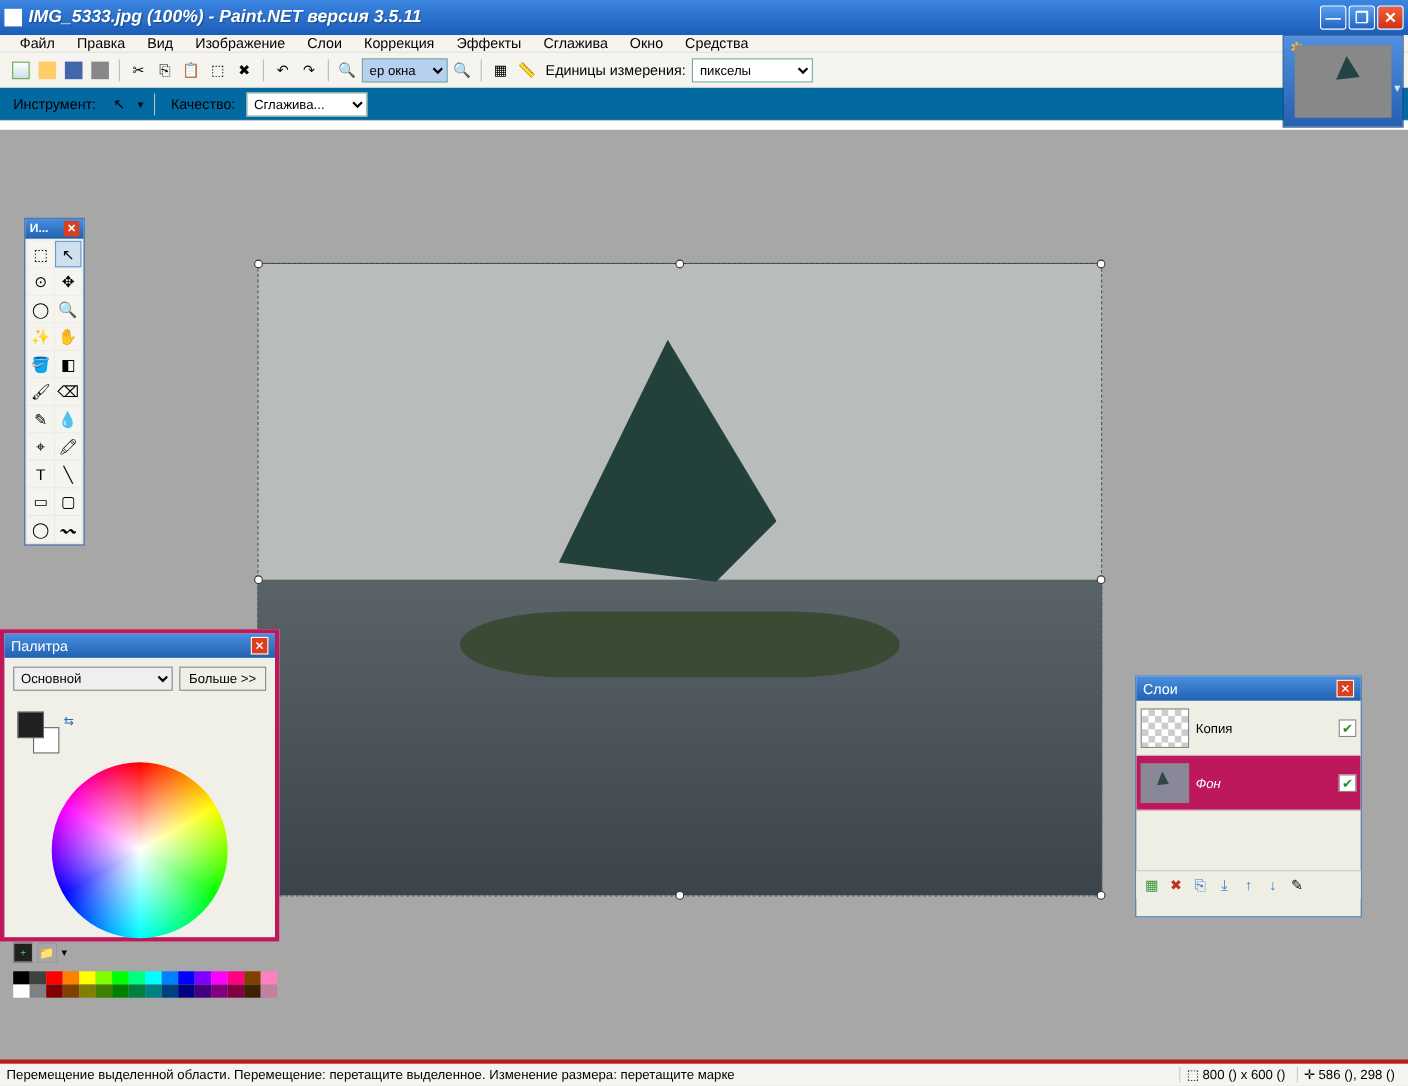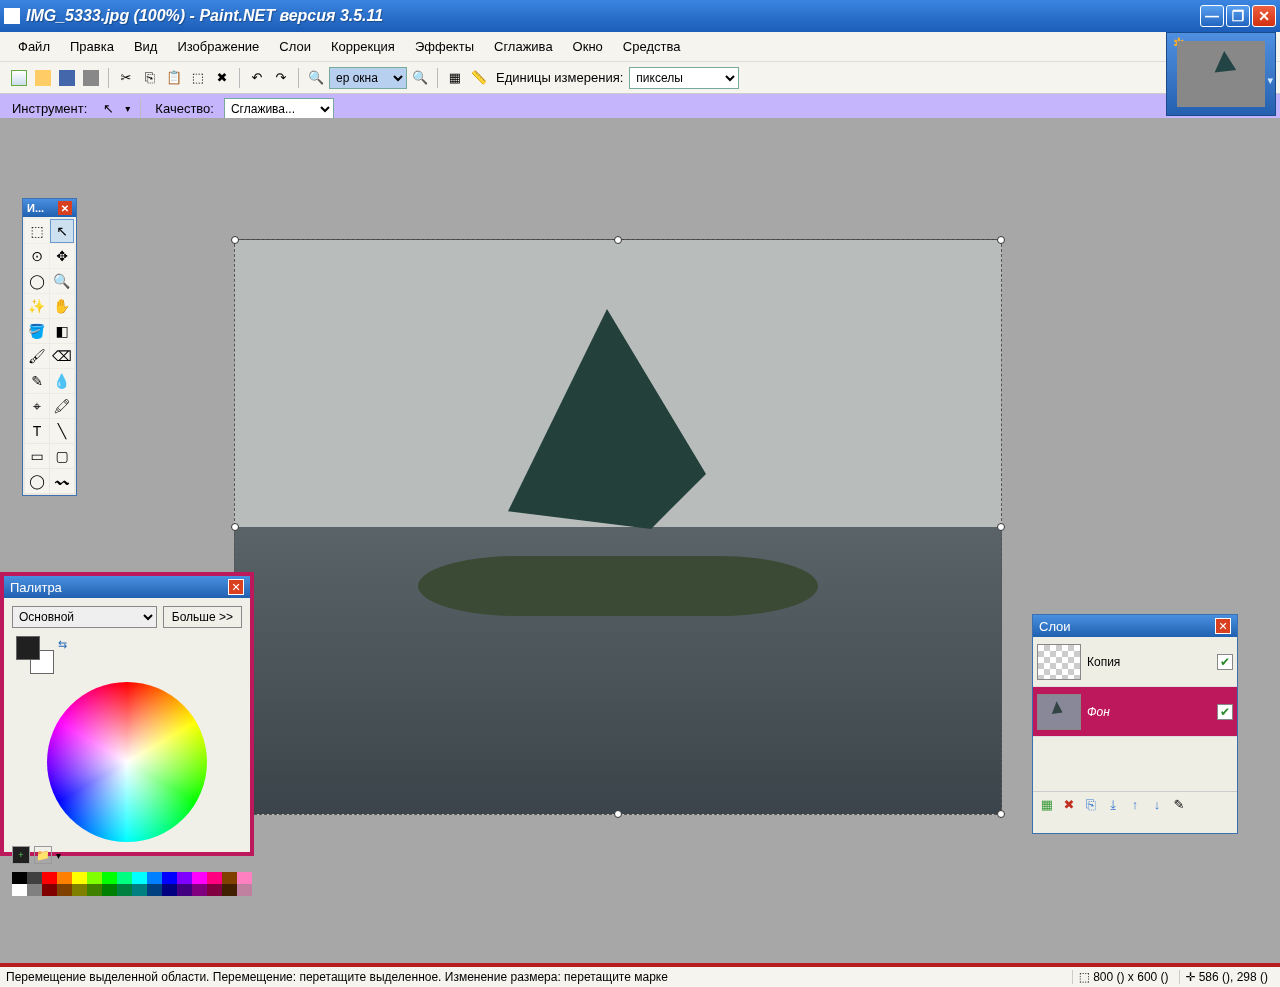--- a/index.html
+++ b/index.html
@@ -7,33 +7,33 @@
 
 
 .titlebar { height: 30px; background: linear-gradient(to bottom, #3b85e0, #1b5db8); display: flex; align-items: center; padding: 16px 4px; color: #fff; font-weight: bold; font-size: 16px; }
 .titlebar-icon { width: 16px; height: 16px; background: #fff; margin-right: 6px; display: inline-block; }
 .titlebar-text { flex: 1; text-shadow: 1px 1px 1px rgba(0,0,0,.3); font-style: italic; }
 .window-btns { display: flex; gap: 2px; }
 .window-btn { width: 24px; height: 22px; border: 1px solid #fff; background: linear-gradient(to bottom,#5aa0f0,#2165c0); border-radius: 3px; display: flex; align-items: center; justify-content: center; color: #fff; font-size: 14px; font-weight: bold; cursor: pointer; }
 .window-btn.close { background: linear-gradient(to bottom,#f06040,#d03010); }
 
 
-.menubar { height: 30px; background: #f5f4ef; border-bottom: 1px solid #ddd; display: flex; align-items: center; padding: 0 8px; font-size: 13px; }
+.menubar { height: 16px; background: #f5f4ef; border-bottom: 1px solid #ddd; display: flex; align-items: center; padding: 0 8px; font-size: 13px; }
 .menu-item { padding: 3px 10px; cursor: pointer; }
 
 
 .toolbar { height: 32px; background: #f5f4ef; border-bottom: 1px solid #ccc; display: flex; align-items: center; padding: 2px 8px; gap: 2px; font-size: 13px; }
 .tb-btn { width: 22px; height: 22px; display: flex; align-items: center; justify-content: center; cursor: pointer; border: 1px solid transparent; }
 .tb-sep { width: 1px; height: 20px; background: #bbb; margin: 0 4px; }
 .tb-select { height: 22px; border: 1px solid #7a9; font-size: 12px; padding: 0 2px; background: #fff; }
 .tb-select.blue { background: #b8d0f0; }
 .tb-label { padding: 0 4px; }
 
 
-.toolbar2 { height: 30px; background: #c4b5fd; border-bottom: 1px solid #ccc; display: flex; align-items: center; padding: 2px 8px; gap: 6px; font-size: 13px; }
+.toolbar2 { height: 30px; background: #0369a1; border-bottom: 1px solid #ccc; display: flex; align-items: center; padding: 2px 8px; gap: 6px; font-size: 13px; }
 
 
 .canvas-area { position: absolute; top: 118px; left: 0; right: 0; bottom: 24px; background: #a7a7a7; }
 .canvas-img { position: absolute; left: 234px; top: 121px; width: 768px; height: 576px; background: linear-gradient(to bottom, #b8bdbc 0%, #b8bdbc 50%, #5a6468 50%, #3a444a 100%); border: 1px dashed #555; }
 .sail { position: absolute; left: 50%; top: 12%; width: 220px; height: 220px; transform: translateX(-60%); background: #24403a; clip-path: polygon(55% 0%, 100% 75%, 75% 100%, 10% 92%); }
 .boat { position: absolute; left: 50%; top: 55%; width: 400px; height: 60px; transform: translateX(-50%); background: #3a4a34; border-radius: 50% / 100%; }
 .sel-handle { position: absolute; width: 8px; height: 8px; background: #fff; border: 1px solid #333; border-radius: 50%; }
 
 
 .thumb-strip { position: absolute; top: 32px; right: 4px; width: 110px; height: 84px; background: linear-gradient(to bottom,#5090e0,#2560b0); border: 1px solid #1a4a8a; padding: 4px; }
@@ -48,21 +48,21 @@
 .tools-grid { display: grid; grid-template-columns: 1fr 1fr; gap: 1px; padding: 2px; }
 .tool-btn { width: 24px; height: 24px; background: #f5f4ef; border: 1px solid transparent; display: flex; align-items: center; justify-content: center; cursor: pointer; font-size: 14px; }
 .tool-btn.active { background: #cde0f0; border: 1px solid #6a9ad0; }
 
 
 .colors-win { position: absolute; left: 0; top: 572px; width: 254px; height: 284px; background: #f0efe8; border: 4px solid #be185d; }
 .pal-title { height: 22px; background: linear-gradient(to bottom,#4a90e0,#2060b0); display: flex; align-items: center; padding: 0 6px; color: #fff; font-size: 13px; }
 .pal-title-text { flex: 1; }
 .pal-close { width: 16px; height: 16px; background: #d84020; color: #fff; font-size: 11px; display: flex; align-items: center; justify-content: center; cursor: pointer; border: 1px solid #fff; }
 .pal-body { padding: 8px; }
-.pal-row { display: flex; align-items: center; gap: 6px; margin-bottom: 8px; }
+.pal-row { display: flex; align-items: center; gap: 6px; margin-bottom: 19px; }
 .pal-select { height: 22px; border: 1px solid #888; font-size: 12px; padding: 0 2px; flex: 1; }
 .pal-btn { height: 22px; padding: 0 8px; border: 1px solid #888; background: #f0efe8; font-size: 12px; cursor: pointer; }
 .color-swatch-area { display: flex; gap: 4px; margin-bottom: 6px; position: relative; height: 40px; }
 .swatch-primary { width: 24px; height: 24px; background: #202020; border: 1px solid #666; position: absolute; left: 4px; top: 0; z-index: 2; }
 .swatch-secondary { width: 24px; height: 24px; background: #fff; border: 1px solid #666; position: absolute; left: 18px; top: 14px; }
 .color-wheel { width: 160px; height: 160px; border-radius: 50%; background: conic-gradient(red, yellow, lime, cyan, blue, magenta, red); position: relative; margin: 0 auto; }
 .color-wheel::after { content: ''; position: absolute; inset: 0; border-radius: 50%; background: radial-gradient(circle, #fff 0%, transparent 70%); }
 .swatch-strip { display: flex; flex-wrap: wrap; width: 240px; margin-top: 8px; }
 .sw { width: 15px; height: 12px; }
 .pal-bottom-btns { display: flex; gap: 4px; margin-top: 4px; align-items: center; }

